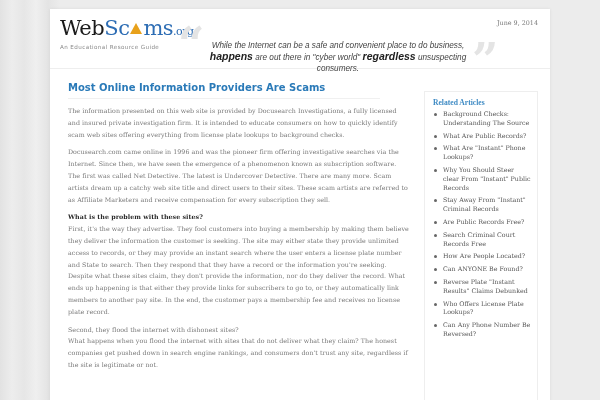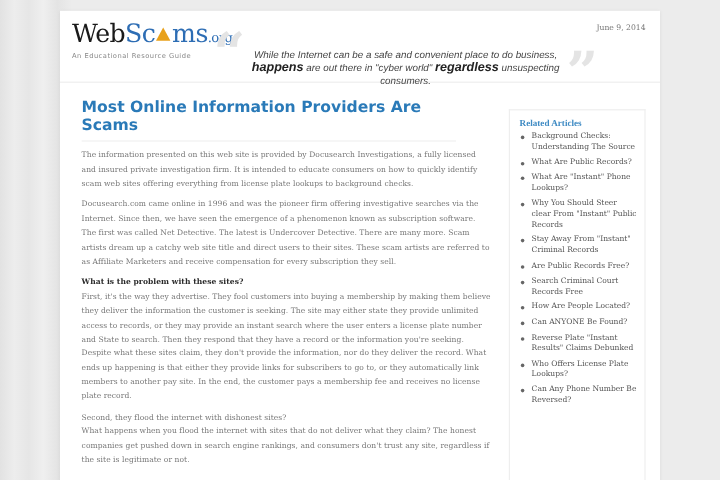--- a/index.html
+++ b/index.html
@@ -63,21 +63,21 @@
     .date {
       position: absolute; right: 12px; top: 10px;
       font-family: "DejaVu Serif", serif; font-size: 6.4px; color: #777;
     }
     
     .main {
       position: absolute; left: 18px; top: 73px; width: 342px;
     }
     .main-title {
       font-family: "DejaVu Sans", sans-serif;
-      font-size: 13px; color: #2a7ab8; padding-bottom: 5px;
+      font-size: 10px; color: #2a7ab8; padding-bottom: 5px;
       border-bottom: 1px solid #f0f0f0; margin-bottom: 6px;
       width: 312px;
     }
     .main p {
       font-family: "DejaVu Serif", serif;
       font-size: 6.3px; line-height: 11.8px; color: #777;
       margin-bottom: 6px; letter-spacing: 0.05px;
     }
     .main p.tight { margin-bottom: 0; }
     .main .subhead {

